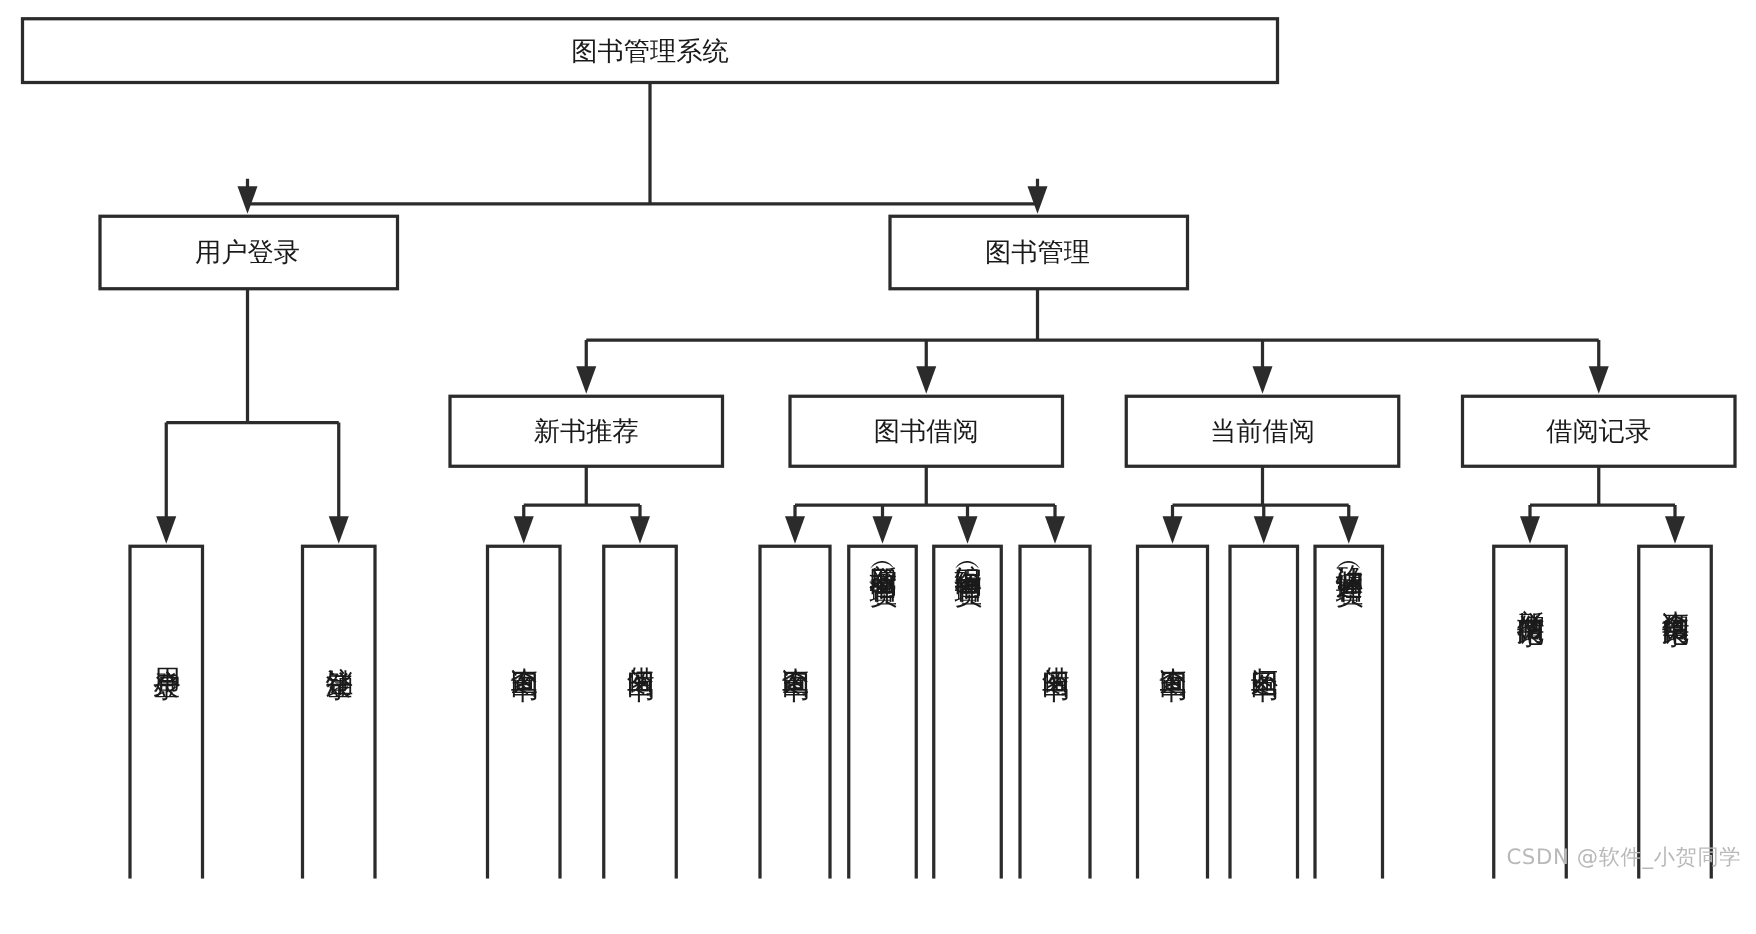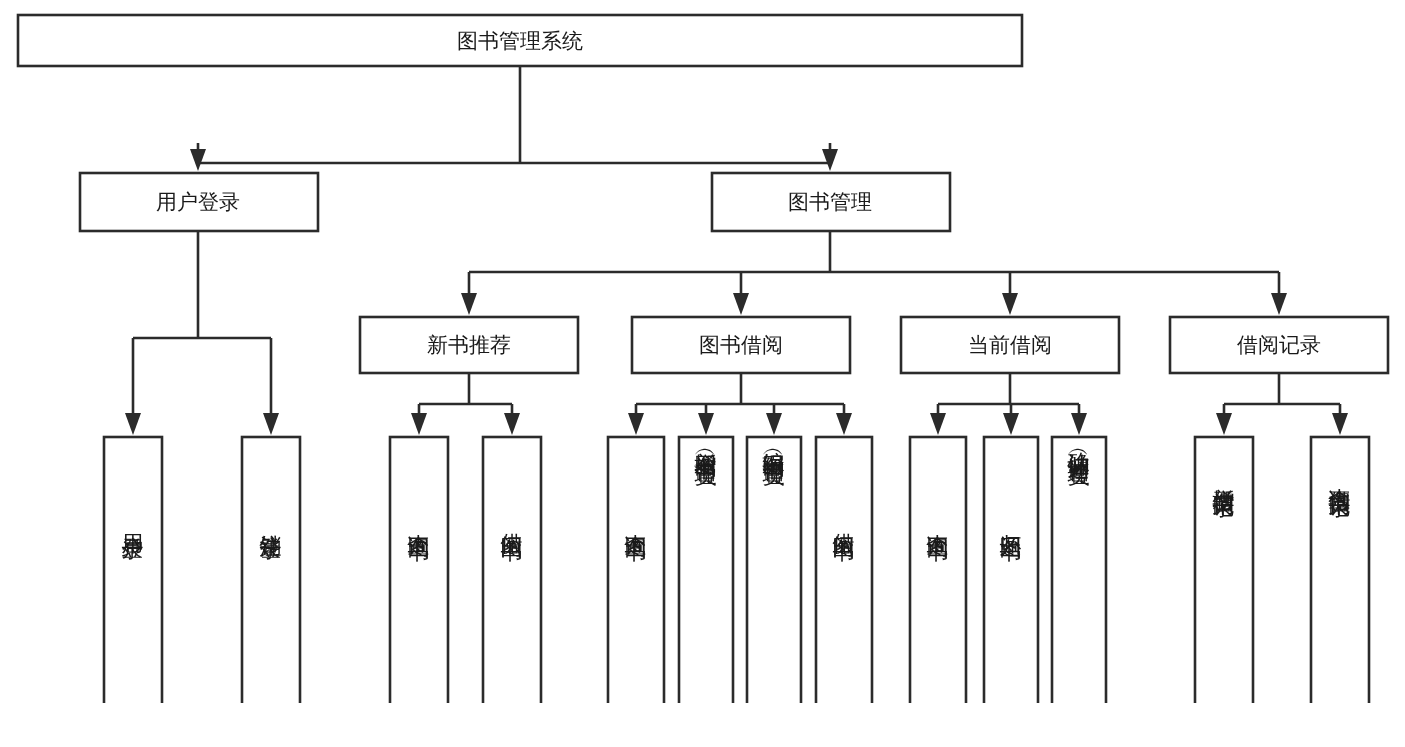--- a/index.html
+++ b/index.html
@@ -181,13 +181,14 @@
       <rect class="node-rect" x="984" y="437" width="54" height="300"></rect>
       <text class="node-label-v" x="1011" y="520" font-size="24" letter-spacing="3">归还图书</text>
       <rect class="node-rect" x="1052" y="437" width="54" height="300"></rect>
       <text class="node-label-v" x="1079" y="443" font-size="24" letter-spacing="3">确认归还（管理员）</text>
       <rect class="node-rect" x="1195" y="437" width="58" height="300"></rect>
       <text class="node-label-v" x="1224" y="476" font-size="24" letter-spacing="3">新增借阅记录</text>
       <rect class="node-rect" x="1311" y="437" width="58" height="300"></rect>
       <text class="node-label-v" x="1340" y="476" font-size="24" letter-spacing="3">查询借阅记录</text>
     </svg>
 
+  <div class="watermark">CSDN @软件_小贺同学</div>
 </div>
 
 </body></html>

